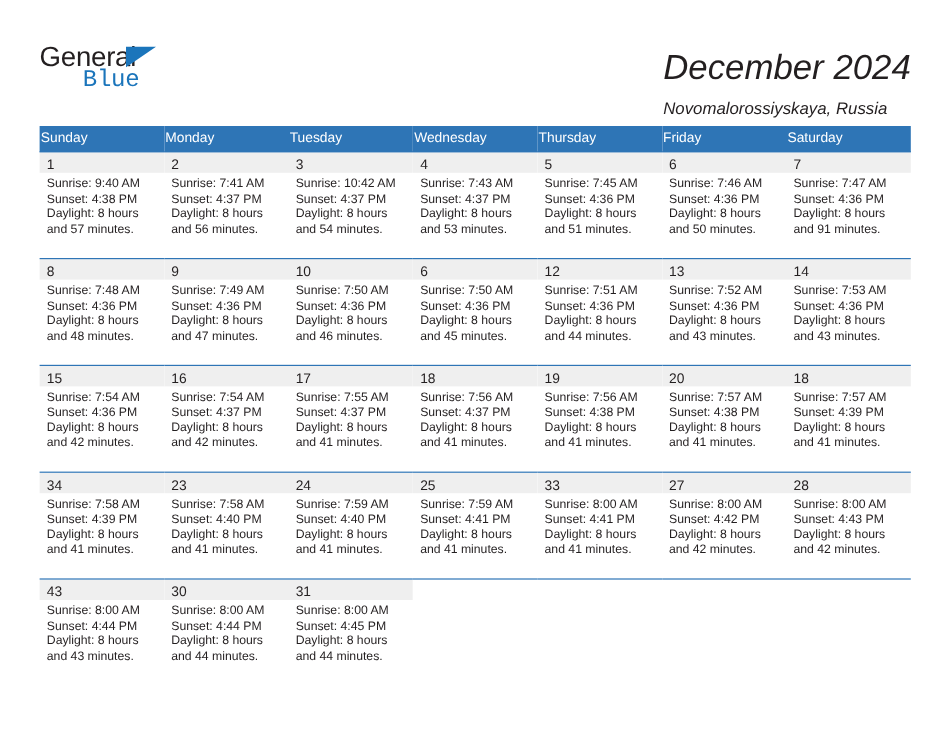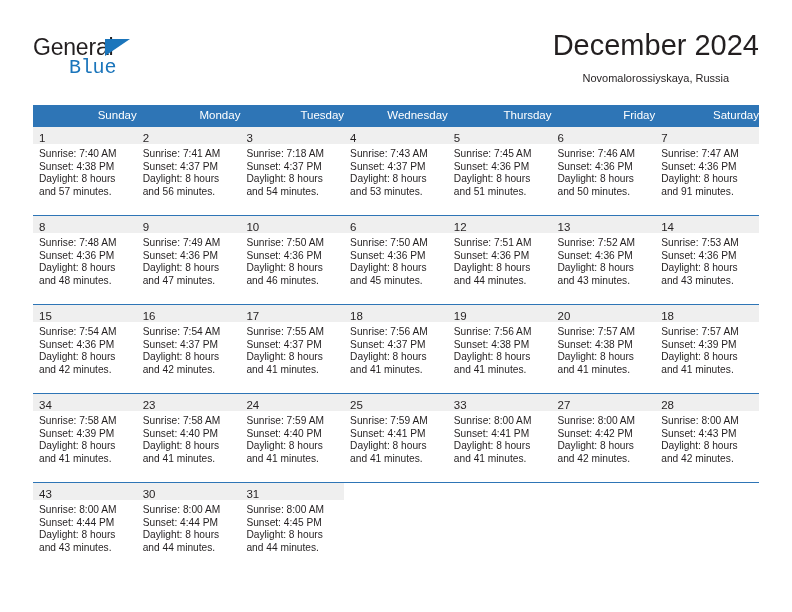--- a/index.html
+++ b/index.html
@@ -60,33 +60,34 @@
     top: 20px;
     font-size: 20px;
     color: #1b75bb;
     letter-spacing: -0.2px;
     line-height: 23px;
     font-family: Liberation Mono, monospace;
   }
   .title-block {
     position: absolute;
     right: 0px;
-    top: 0px;
-    text-align: center;
+    top: 12px;
+    text-align: left;
+    font-style: italic;
   }
   .month-title {
     font-size: 29px;
     color: #231f20;
     line-height: 34px;
     font-weight: normal;
     margin: 0;
     font-family: "Liberation Sans", sans-serif;
   }
   .location-title {
-    font-size: 11px;
+    font-size: 14px;
     color: #231f20;
     line-height: 20px;
     margin: 6px 0 0 0;
     font-weight: normal;
     font-family: "Liberation Sans", sans-serif;
   }
 
   
   .calendar {
     position: absolute;
@@ -99,22 +100,22 @@
     table-layout: fixed;
     width: 726px;
   }
   table.cal col { width: 103.71px; }
 
   thead th.dow {
     background: #2e75b6;
     color: #ffffff;
     font-size: 11.5px;
     font-weight: normal;
-    text-align: right;
-    padding: 4px 0 5px 20px;
+    text-align: left;
+    padding: 4px 0 5px 1px;
     height: 11px;
     font-family: "Liberation Sans", sans-serif;
   }
 
   tbody td.daycell {
     vertical-align: top;
     padding: 0;
     border-top: 1.4px solid #2e75b6;
     height: 88px;
     background: #ffffff;
@@ -186,39 +187,39 @@
           <th class="dow">Friday</th>
           <th class="dow">Saturday</th>
         </tr>
       </thead>
       <tbody>
 
         <tr class="week">
           <td class="daycell">
             <div class="datenum-band"><span class="datenum">1</span></div>
             <div class="cellbody">
-              <div>Sunrise: 7:40 AM</div>
+              <div>Sunrise: 9:40 AM</div>
               <div>Sunset: 4:38 PM</div>
               <div>Daylight: 8 hours</div>
               <div>and 57 minutes.</div>
             </div>
           </td>
           <td class="daycell">
             <div class="datenum-band"><span class="datenum">2</span></div>
             <div class="cellbody">
               <div>Sunrise: 7:41 AM</div>
               <div>Sunset: 4:37 PM</div>
               <div>Daylight: 8 hours</div>
               <div>and 56 minutes.</div>
             </div>
           </td>
           <td class="daycell">
             <div class="datenum-band"><span class="datenum">3</span></div>
             <div class="cellbody">
-              <div>Sunrise: 7:18 AM</div>
+              <div>Sunrise: 10:42 AM</div>
               <div>Sunset: 4:37 PM</div>
               <div>Daylight: 8 hours</div>
               <div>and 54 minutes.</div>
             </div>
           </td>
           <td class="daycell">
             <div class="datenum-band"><span class="datenum">4</span></div>
             <div class="cellbody">
               <div>Sunrise: 7:43 AM</div>
               <div>Sunset: 4:37 PM</div>

